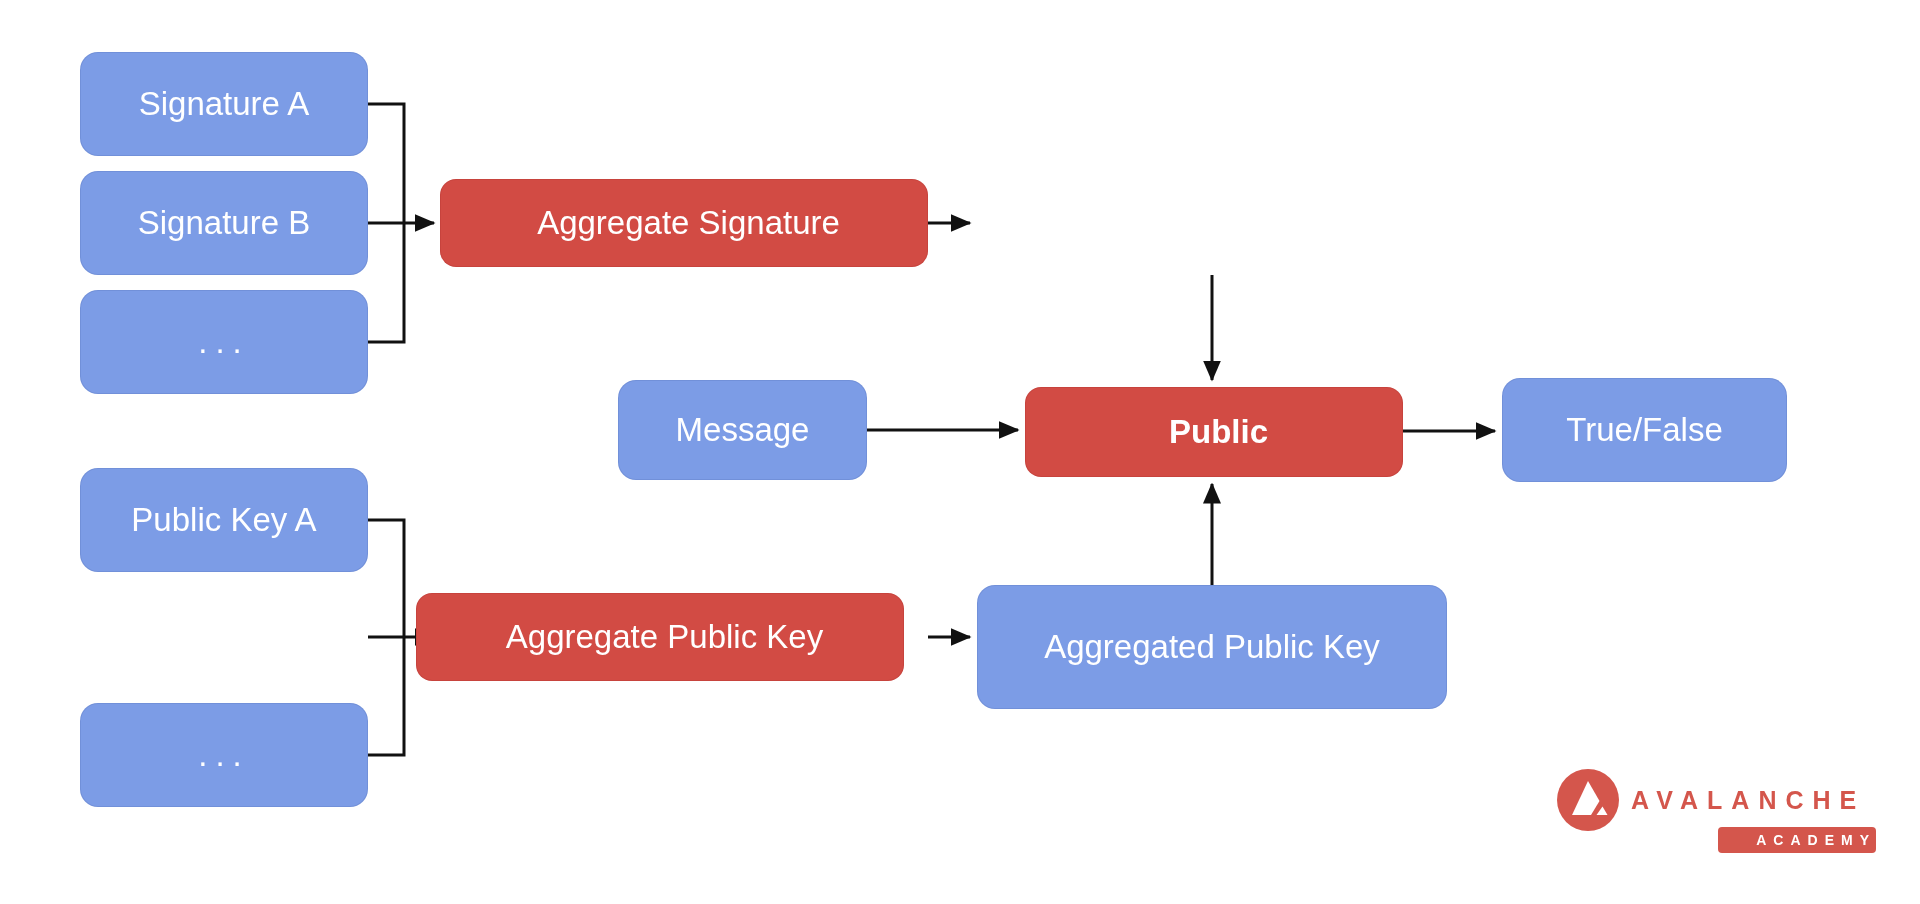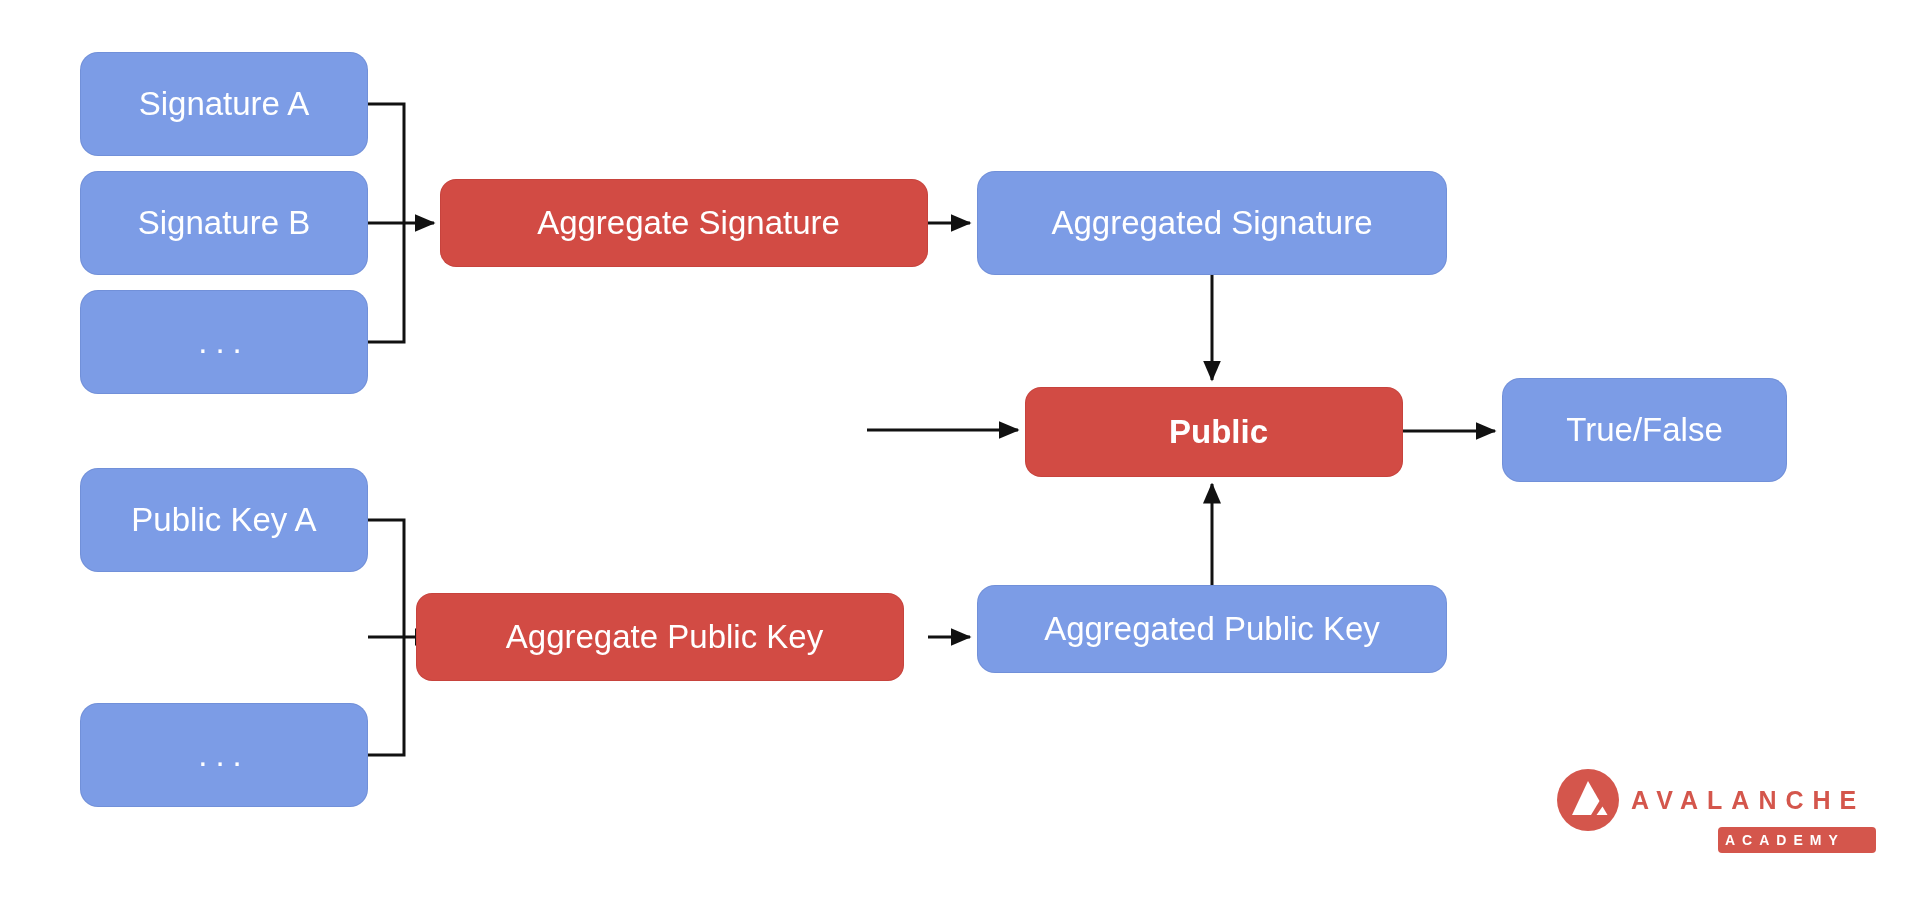--- a/index.html
+++ b/index.html
@@ -48,21 +48,21 @@
   .logo-badge {
     position: absolute;
     left: 1718px;
     top: 827px;
     width: 158px;
     height: 26px;
     background: #d4564c;
     border-radius: 4px;
     display: flex;
     align-items: center;
-    justify-content: flex-start;
+    justify-content: flex-end;
     color: #ffffff;
     font-size: 14px;
     font-weight: bold;
     letter-spacing: 7px;
     text-indent: 7px; 
     white-space: nowrap;
   }
 </style>
 </head>
 <body>
@@ -106,27 +106,27 @@
     <span class="ellipsis">...</span>
   </div>
 
   <div class="node red" style="left:440px;top:179px;width:488px;height:88px">
     <span>Aggregate Signature</span>
   </div>
   <div class="node red" style="left:416px;top:593px;width:488px;height:88px">
     <span>Aggregate Public Key</span>
   </div>
 
-  <div class="node blue" style="left:977px;top:171px;width:470px;height:104px">
-    <span>Aggregated Signature</span>
-  </div>
-  <div class="node blue" style="left:977px;top:585px;width:470px;height:88px">
+  <div class="node blue" style="left:977px;top:585px;width:470px;height:124px">
     <span>Aggregated Public Key</span>
   </div>
 
+  <div class="node blue" style="left:618px;top:380px;width:249px;height:100px">
+    <span>Message</span>
+  </div>
   <div class="node red bold" style="left:1025px;top:387px;width:378px;height:90px">
     <span>Public</span>
   </div>
   <div class="node blue" style="left:1502px;top:378px;width:285px;height:104px">
     <span>True/False</span>
   </div>
 
   <svg class="logo-mark" width="62" height="62" viewBox="0 0 62 62">
     <circle cx="31" cy="31" r="31" fill="#d4564c"></circle>
     <path d="M31 12 L42.5 32 L34 46 L15 46 Z" fill="#ffffff"></path>

